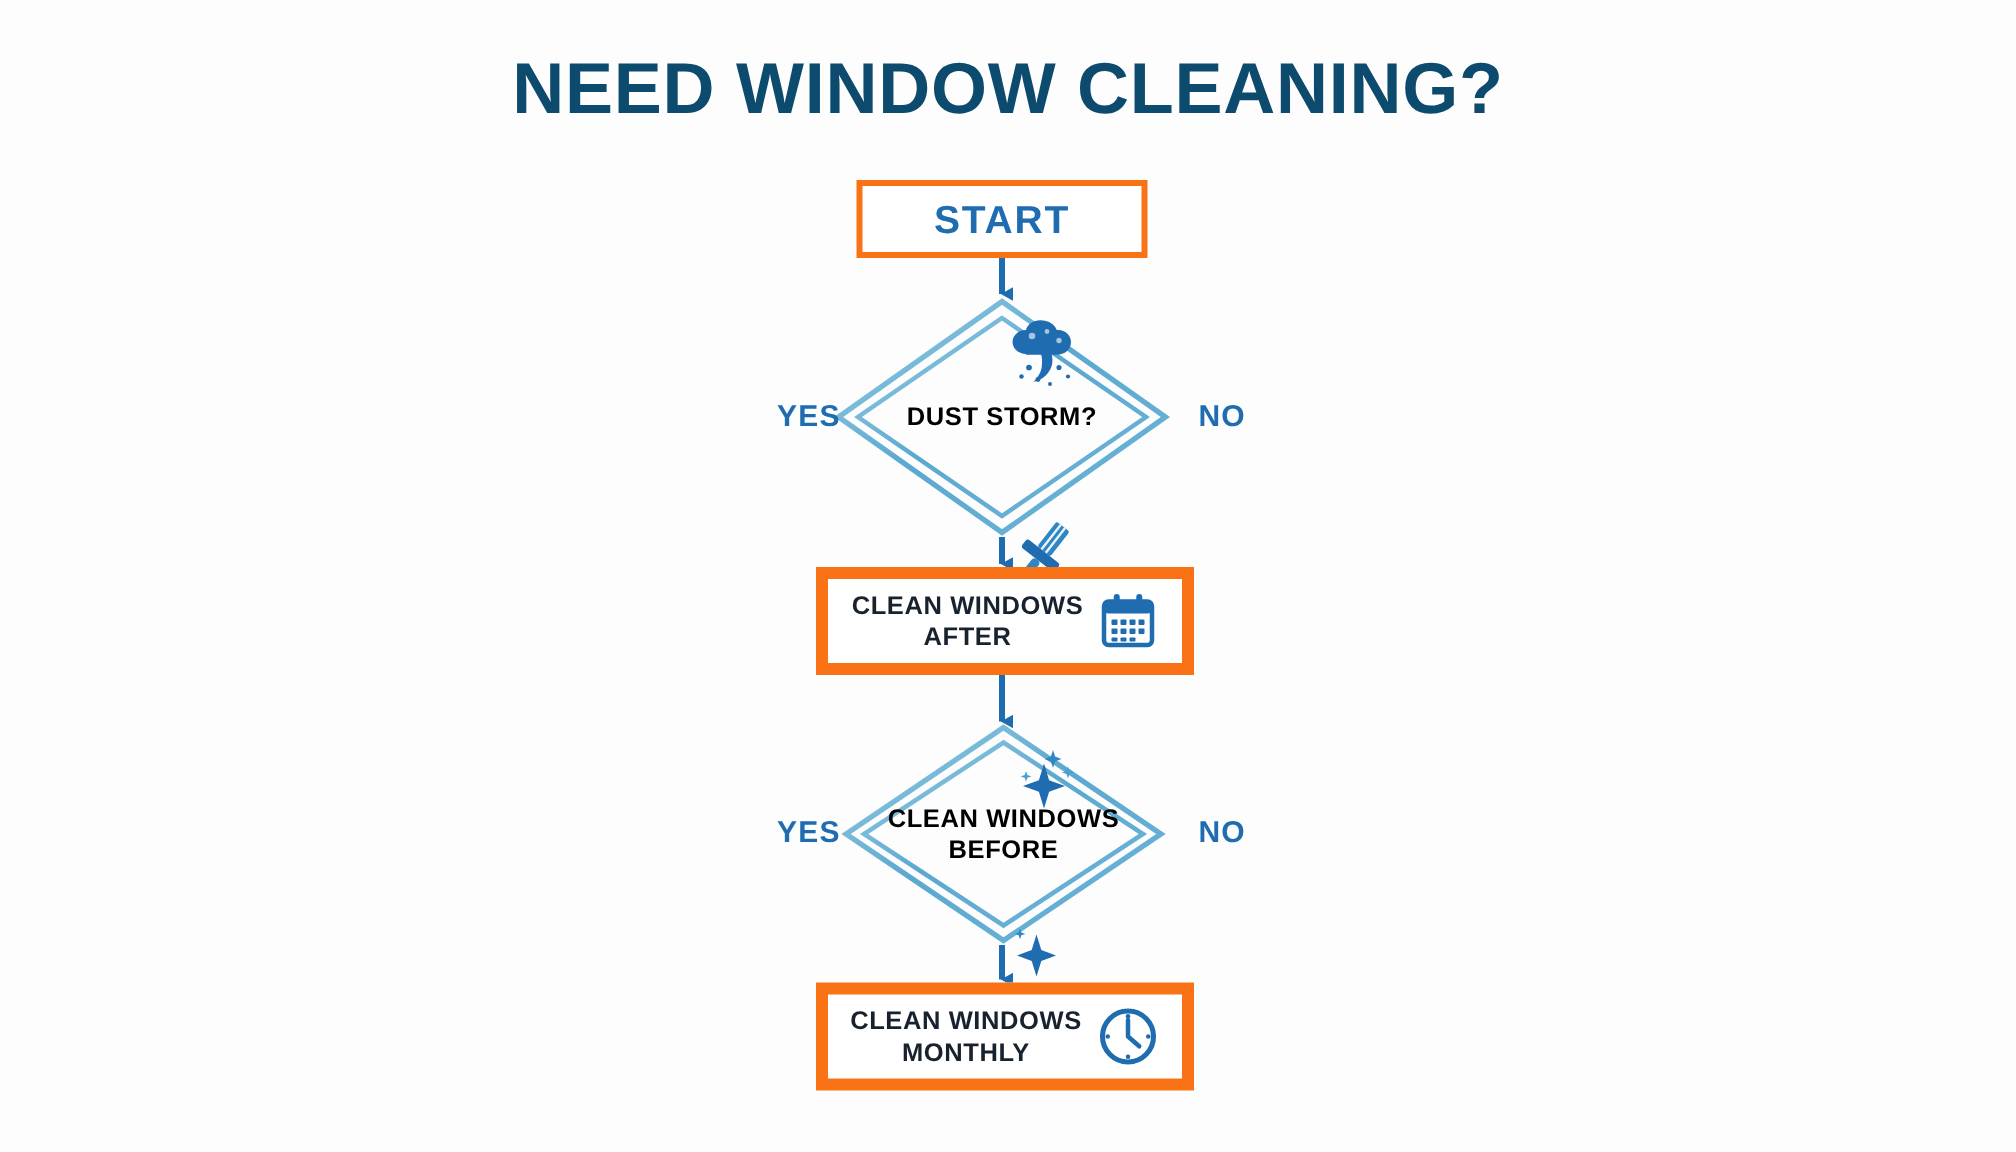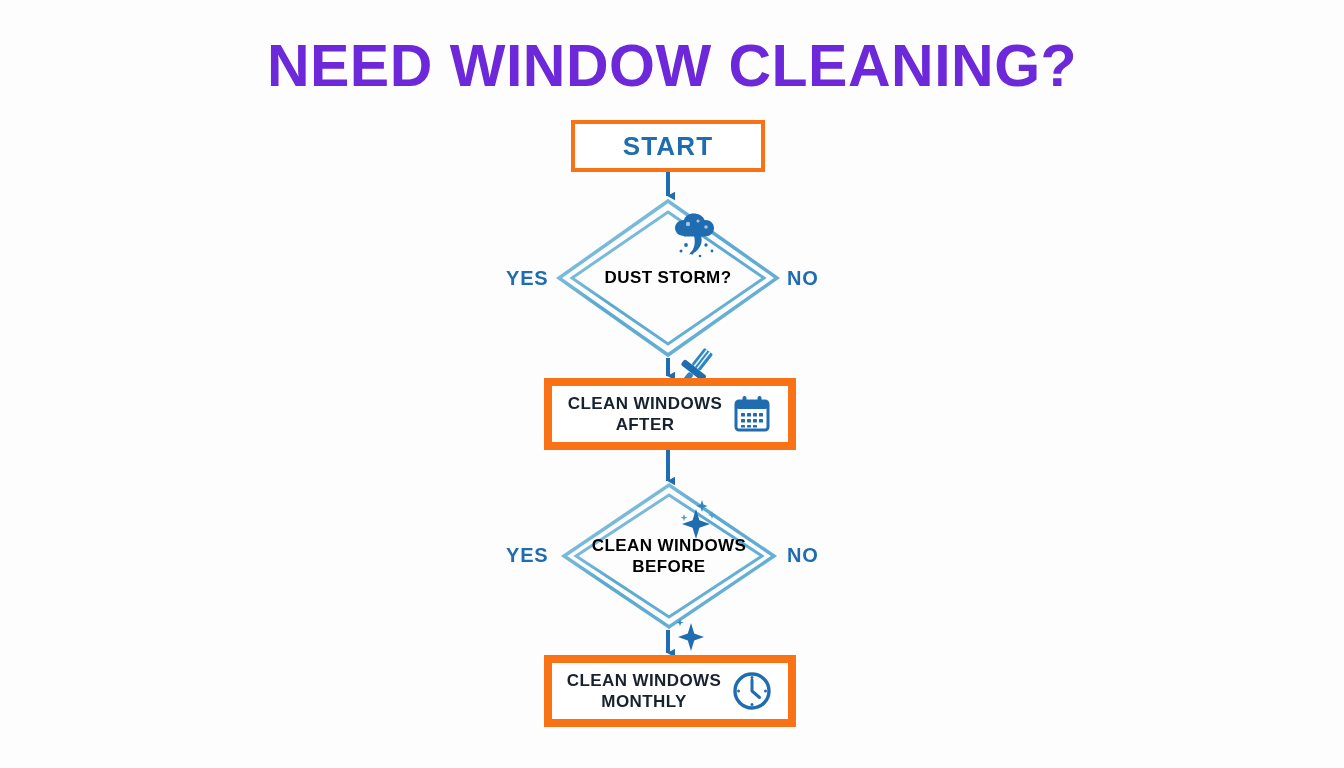--- a/index.html
+++ b/index.html
@@ -21,24 +21,24 @@
     background: #fdfdfd;
   }
 
   
   #page-title {
     position: absolute;
     top: 32px;
     left: 0;
     width: 1344px;
     text-align: center;
-    font-size: 59px;
+    font-size: 48px;
     font-weight: bold;
     letter-spacing: 0.5px;
-    color: #6d28d9;
+    color: #0c4a6e;
     font-family: "Liberation Sans", sans-serif;
   }
 
   
   .proc-box {
     position: absolute;
     box-sizing: border-box;
     border: 8px solid #f97316;
     background: #ffffff;
     display: flex;
@@ -147,20 +147,21 @@
     height: 148px;
   }
 
   
   .branch-label {
     position: absolute;
     font-size: 20px;
     font-weight: bold;
     color: #1f6cb0;
     letter-spacing: 0.8px;
+    margin-left: 12px;
   }
   #yes-1 { left: 506px; top: 267px; }
   #no-1  { left: 787px; top: 267px; }
   #yes-2 { left: 506px; top: 544px; }
   #no-2  { left: 787px; top: 544px; }
 
   
   .connector {
     position: absolute;
     left: 0;

